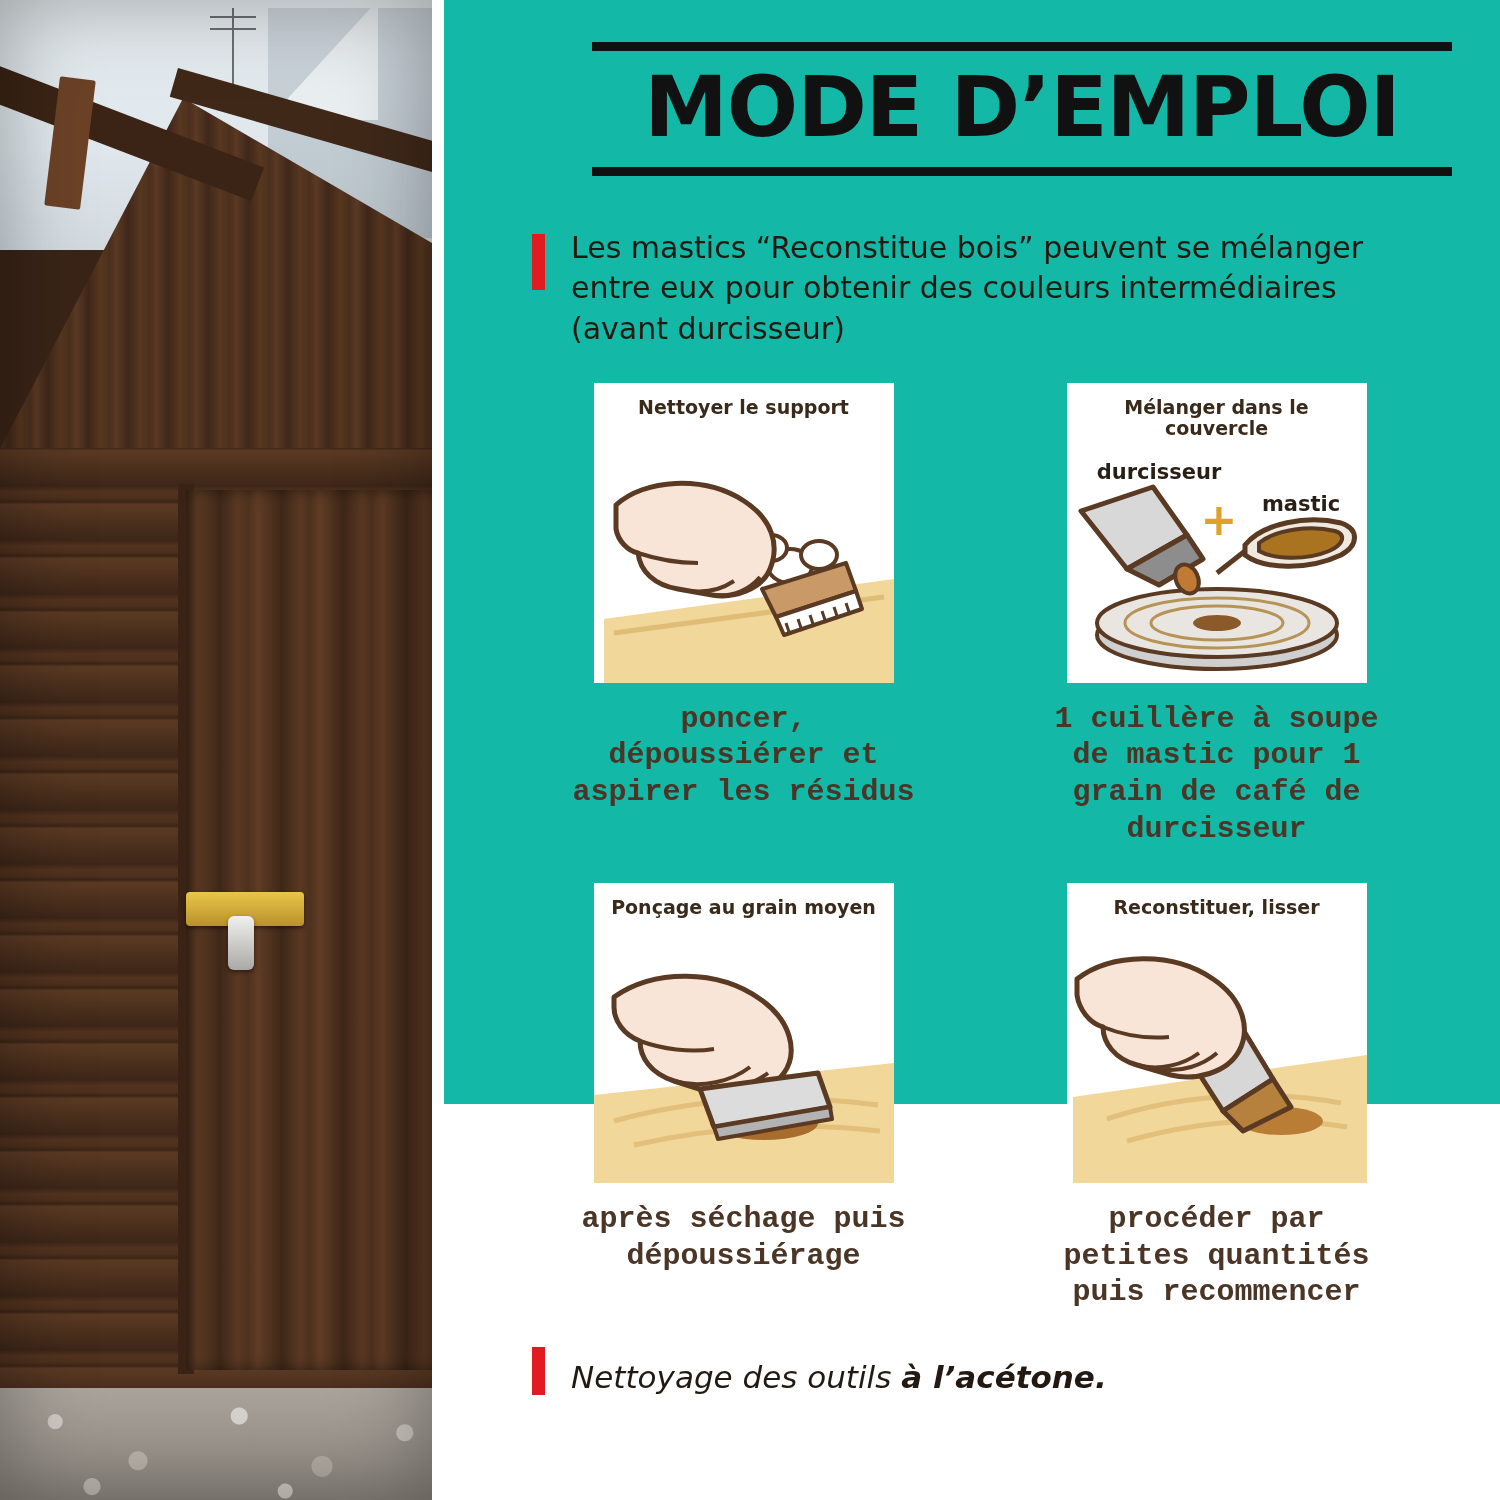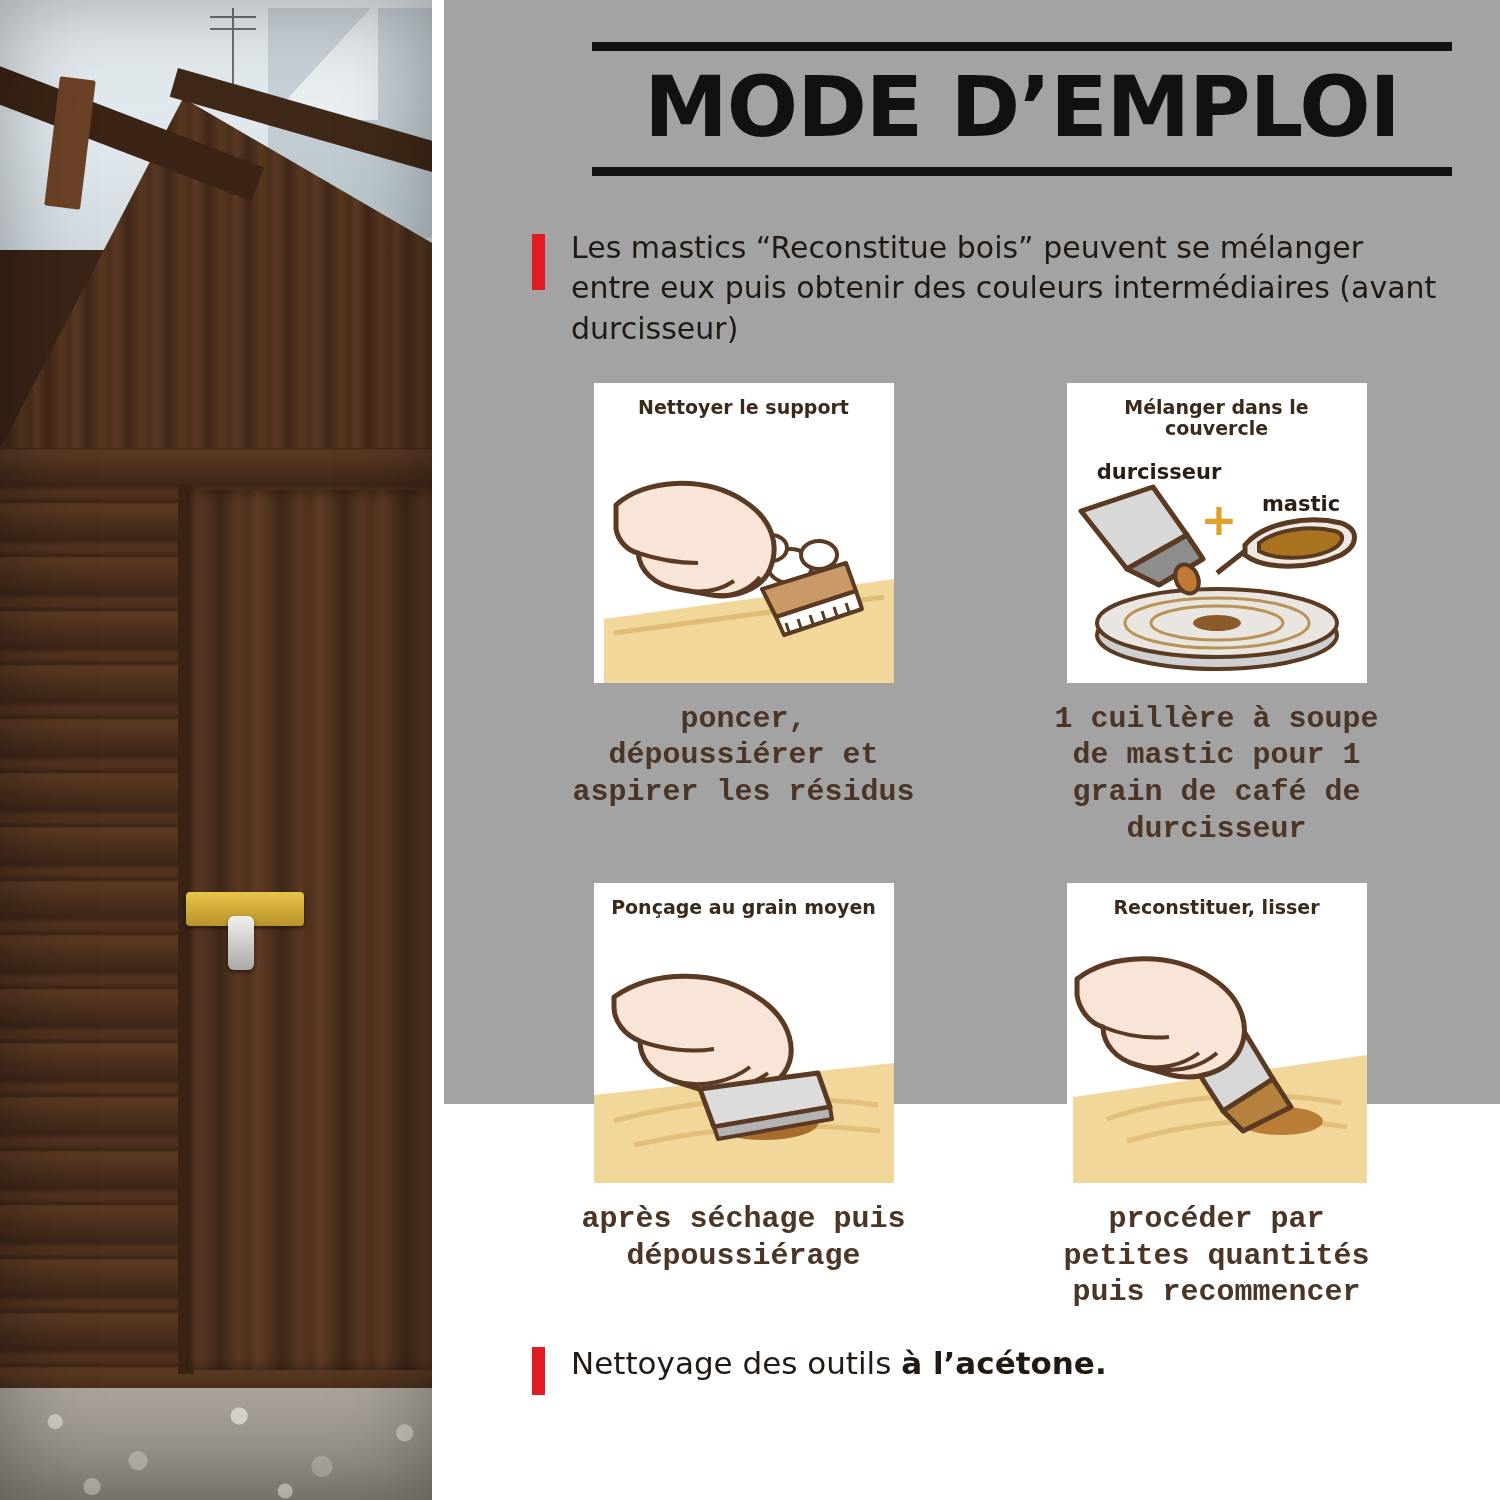--- a/index.html
+++ b/index.html
@@ -186,21 +186,21 @@
     width: 12px;
     height: 1500px;
     background: #ffffff;
   }
 
   
   .content {
     position: relative;
     flex: 1 1 auto;
     height: 1104px;
-    background: #a3a3a3;
+    background: #14b8a6;
     padding: 0;
   }
   .title-block {
     margin: 42px 48px 0 148px;
   }
   .rule-top {
     height: 9px;
     background: #111111;
     width: 100%;
   }
@@ -285,22 +285,23 @@
     color: #4a3526;
     margin: 18px 0 26px 0;
     max-width: 350px;
   }
 
   
   .illus { position: absolute; inset: 0; }
 
   .footer {
     display: flex;
-    align-items: flex-start;
+    align-items: flex-end;
     margin: 8px 60px 0 88px;
+    font-style: italic;
   }
   .footer-text {
     font-family: "DejaVu Sans", sans-serif;
     font-size: 31px;
     color: #221a12;
     font-weight: 500;
   }
   .footer-text b { font-weight: bold; }
 </style>
 </head>
@@ -338,21 +339,21 @@
   <div class="content">
 
     <div class="title-block">
       <div class="rule-top"></div>
       <div class="main-title">MODE D’EMPLOI</div>
       <div class="rule-bottom"></div>
     </div>
 
     <div class="intro">
       <div class="red-bar"></div>
-      <div class="intro-text">Les mastics “Reconstitue bois” peuvent se mélanger entre eux puis obtenir des couleurs intermédiaires (avant durcisseur)</div>
+      <div class="intro-text">Les mastics “Reconstitue bois” peuvent se mélanger entre eux pour obtenir des couleurs intermédiaires (avant durcisseur)</div>
     </div>
 
     <div class="grid">
 
       <div class="cell">
         <div class="card">
           <div class="card-title">Nettoyer le support</div>
           <svg class="illus" viewBox="0 0 300 300">
             <path d="M10 236 L300 196 L300 300 L10 300 Z" fill="#f2d79a"></path>
             <path d="M20 250 C90 240 200 226 290 214" stroke="#e0bd77" stroke-width="5" fill="none"></path>

